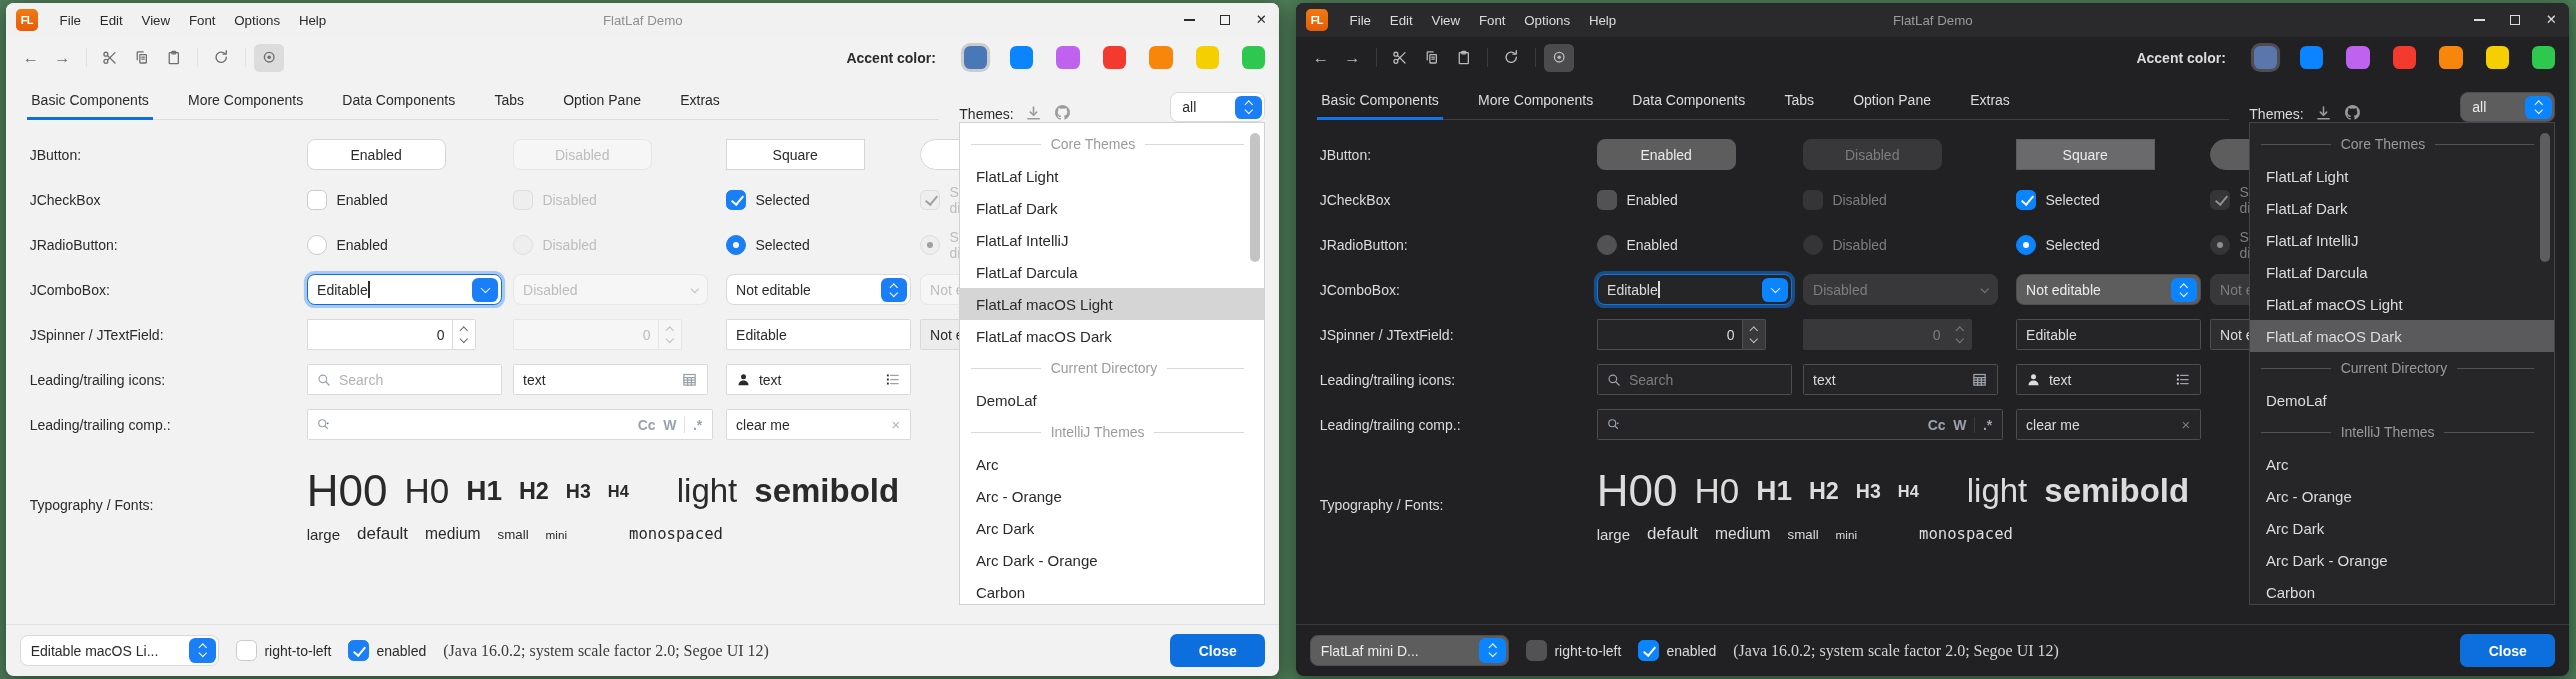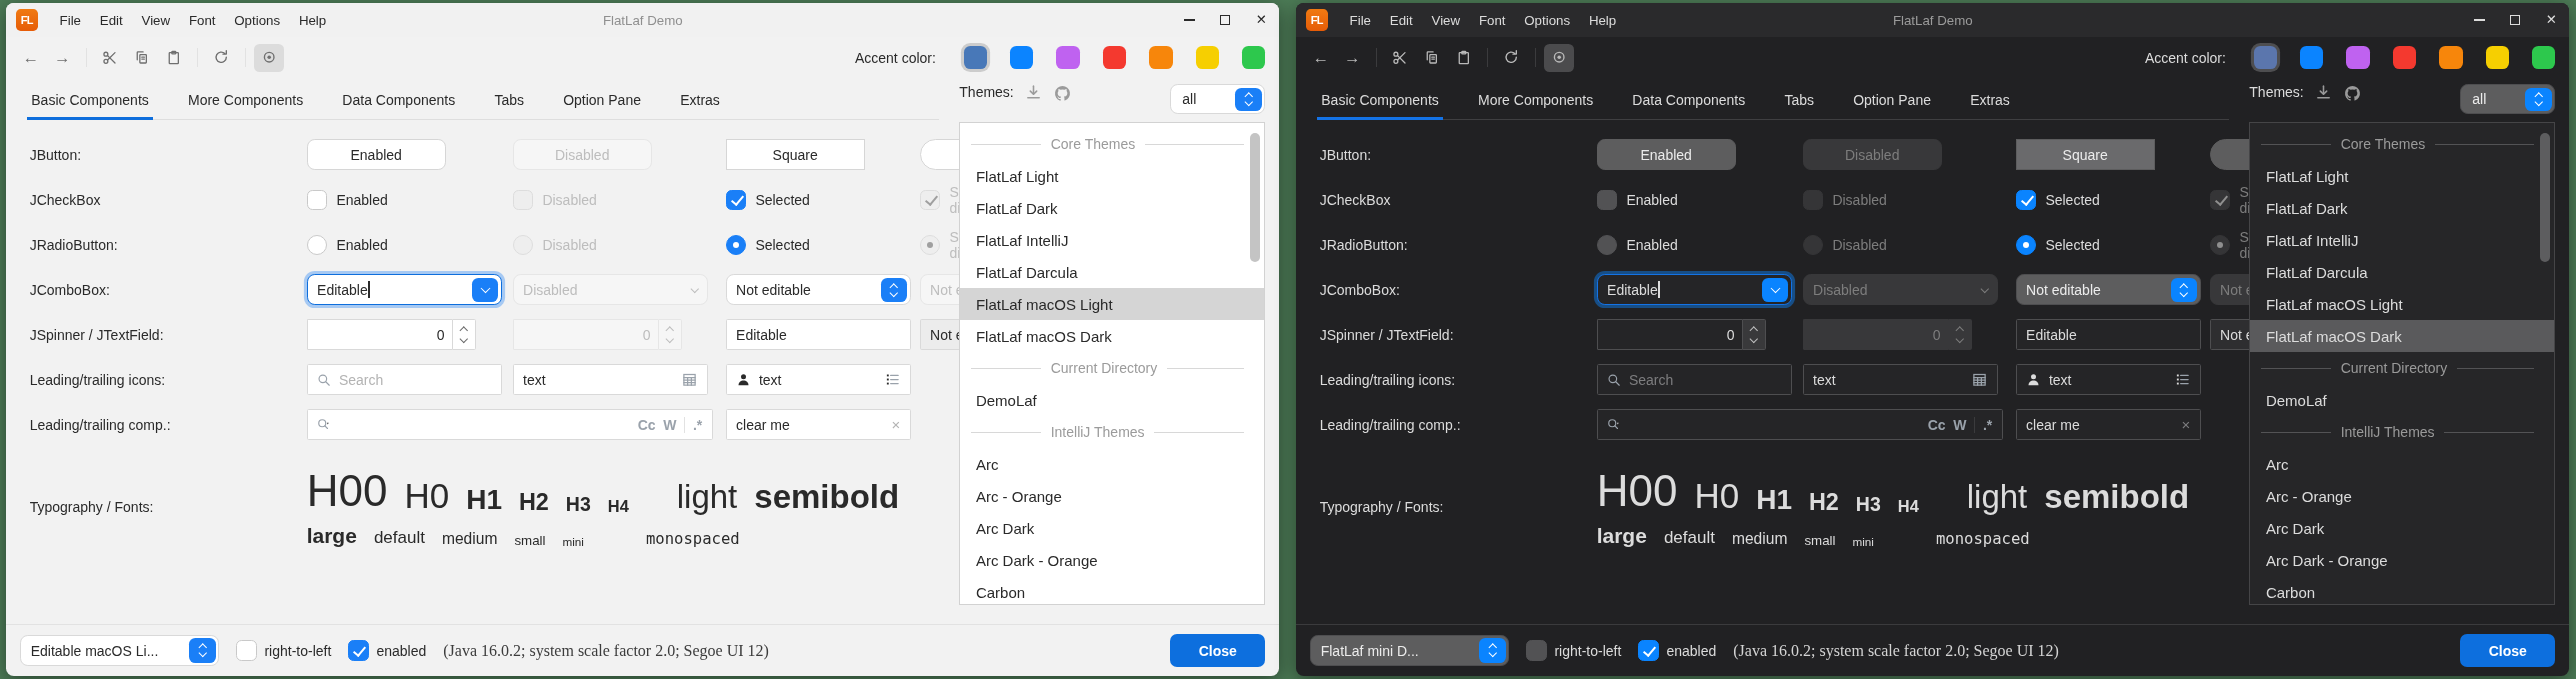--- a/index.html
+++ b/index.html
@@ -51,21 +51,21 @@
 .wc { width:36px; display:flex; align-items:center; justify-content:center; color:var(--fg); }
 .glyph-min { width:11px; height:1.6px; background:currentColor; display:block; }
 .glyph-max { width:10.2px; height:10.2px; border:1.3px solid currentColor; display:block; }
 .glyph-close { font-size:13.3px; line-height:1; }
 
 .toolbar { height:41px; flex:0 0 41px; display:flex; align-items:center; padding:0 14px 0 9.4px; gap:1.6px; }
 .t-btn { width:30px; height:28px; border-radius:5.5px; display:flex; align-items:center; justify-content:center; color:var(--icon); font-size:16.4px; }
 .t-btn.toggled { background:var(--toggle-bg); }
 .t-sep { width:0.8px; height:19px; background:var(--divider); margin:0 7px; }
 .t-btn svg { stroke:currentColor; fill:none; stroke-width:2; stroke-linecap:round; stroke-linejoin:round; }
-.accent-zone { margin-left:auto; display:flex; align-items:center; gap:23px; }
+.accent-zone { margin-left:auto; display:flex; align-items:center; gap:23px;font-weight:bold; }
 .accent-label { font-size:14px; margin-right:4.7px; }
 .swatch { width:23.4px; height:23.4px; border-radius:6.3px; }
 .swatch.selected { box-shadow:0 0 0 3.1px var(--swatch-ring); }
 
 .content { flex:1; display:flex; padding:0 14px 0 23.4px; gap:20.3px; min-height:0; }
 .main { flex:1; min-width:0; }
 
 .tabs { display:flex; border-bottom:1.6px solid var(--tabline); margin-top:7.8px; height:34px; }
 .tab { font-size:14px; padding:6.3px 1.6px; margin-right:36px; position:relative; white-space:nowrap;text-align:right; }
 .tab.active::after { content:""; position:absolute; left:-3.1px; right:-3.1px; bottom:-1.6px; height:3.1px; background:var(--accent); }
@@ -130,29 +130,29 @@
 .tfield .ph { color:var(--ph); }
 .tfield svg { stroke:var(--field-icon); fill:none; stroke-width:2; stroke-linecap:round; flex:0 0 auto; }
 .tfield .ficon-r { margin-left:auto; }
 .grow { flex:1; }
 .tfield .hint { color:var(--field-icon); font-weight:bold; font-size:14px; }
 .vbar { width:0.8px; height:15.6px; background:var(--divider); }
 .xglyph { color:var(--ph); font-size:15px; }
 
 .typo-row { display:grid; grid-template-columns:277px 1fr; margin-top:19px; align-items:center; }
 .typo-lines { display:flex; flex-direction:column; gap:7.8px; }
-.typo-line { display:flex; align-items:flex-end; gap:17px; }
+.typo-line { display:flex; align-items:center; gap:17px; }
 .h00{font-size:44px;} .h0{font-size:35px;} .h1{font-size:28px;font-weight:bold;} .h2{font-size:23.4px;font-weight:bold;}
 .h3{font-size:19.5px;font-weight:bold;} .h4{font-size:16.4px;font-weight:bold;}
 .w-light{font-size:33px;font-weight:400;margin-left:31px;} .w-semibold{font-size:33px;font-weight:600;}
-.sz-large{font-size:21px;font-weight:bold;} .sz-default{font-size:17px;} .sz-medium{font-size:15.6px;} .sz-small{font-size:13.3px;} .sz-mini{font-size:11.7px;}
+.sz-large{font-size:15px;} .sz-default{font-size:17px;} .sz-medium{font-size:15.6px;} .sz-small{font-size:13.3px;} .sz-mini{font-size:11.7px;}
 .mono{font-family:"DejaVu Sans Mono",monospace;font-size:15.6px;margin-left:45px;}
 
 .themes { width:306px; flex:0 0 306px; display:flex; flex-direction:column; padding-top:6.3px; }
-.themes-header { height:38px; display:flex; align-items:flex-start; gap:11px; }
+.themes-header { height:38px; display:flex; align-items:flex-end; gap:11px; }
 .themes-label { font-size:14px; }
 .hicon { color:var(--muted); display:flex; align-items:center; }
 .hicon svg { stroke:currentColor; fill:none; stroke-width:2.2; stroke-linecap:round; stroke-linejoin:round; }
 .filter-combo { margin-left:auto; height:30px; width:95px; border-radius:7.8px; background:var(--combo-ro-bg);
   border:0.8px solid var(--field-border); position:relative; display:flex; align-items:center; padding:0 34px 0 11px; font-size:14px; color:var(--combo-ro-fg); }
 .filter-combo .arrowbtn { position:absolute; right:2.3px; top:2.3px; bottom:2.3px; width:26.6px; border-radius:6.3px; background:var(--check-bg);
   display:flex; flex-direction:column; align-items:center; justify-content:center; gap:1.6px; }
 .theme-list { flex:1; margin-bottom:19px; border:0.8px solid var(--list-border); background:var(--list-bg);
   position:relative; overflow:hidden; padding-top:4.7px; }
 .titem { height:32px; display:flex; align-items:center; padding-left:15.6px; font-size:15px; }

